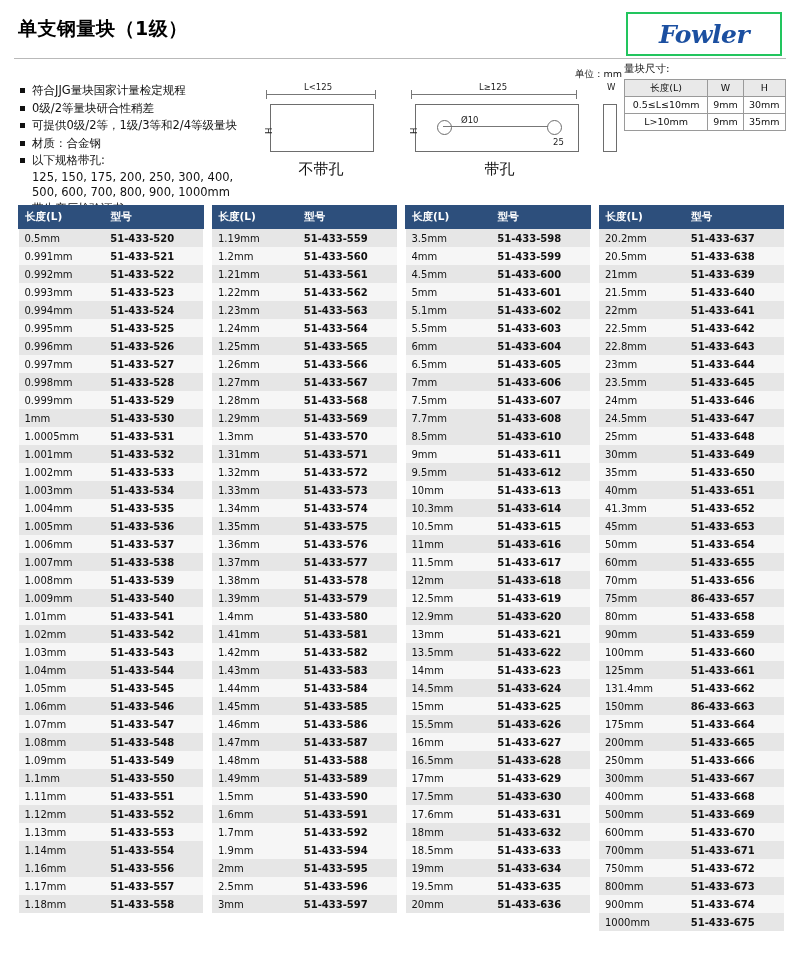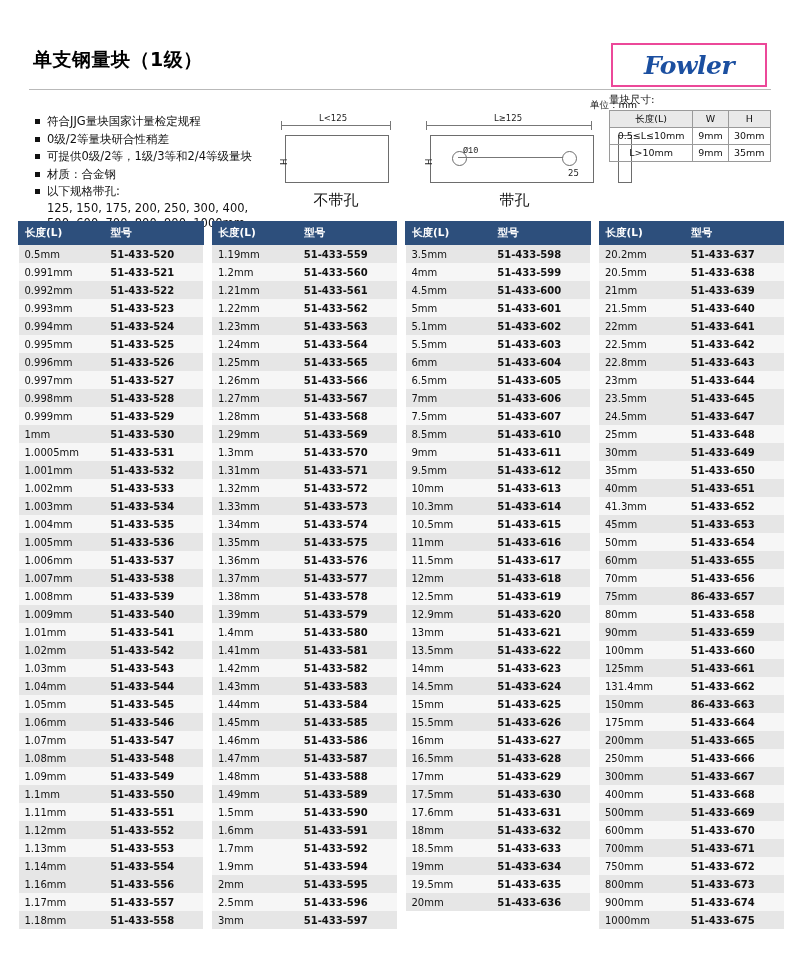--- a/index.html
+++ b/index.html
@@ -13,22 +13,21 @@
     font-family: "DejaVu Sans", "Liberation Sans", sans-serif;
     color: #111;
     position: relative;
     overflow: hidden;
   }
   .page {
     position: relative;
     width: 800px;
     height: 848px;
     box-sizing: border-box;
-    padding: 15px;
-    margin-top: 16px;
+    padding: 0;
   }
 
   
   .header {
     position: relative;
     height: 60px;
   }
   .title {
     position: absolute;
     left: 18px;
@@ -38,21 +37,21 @@
     letter-spacing: 0.5px;
     color: #000;
   }
   .logo-box {
     position: absolute;
     right: 18px;
     top: 12px;
     width: 152px;
     height: 40px;
     background: #ffffff;
-    border: 2px solid #ec4899;
+    border: 2px solid #22c55e;
     display: flex;
     align-items: center;
     justify-content: center;
   }
   .logo-text {
     font-family: "DejaVu Serif", "Liberation Serif", serif;
     font-style: italic;
     font-weight: bold;
     font-size: 25px;
     color: #1b4fa0;
@@ -263,21 +262,21 @@
 
       <div class="dw" style="left:145px; top:14px; width:185px; height:95px;">
         <div class="dim-text" style="left:72px; top:0px;">L≥125</div>
         <div style="position:absolute; left:4px; top:12px; width:166px; height:1px; background:#777;"></div>
         <div style="position:absolute; left:4px; top:8px; width:1px; height:9px; background:#777;"></div>
         <div style="position:absolute; left:169px; top:8px; width:1px; height:9px; background:#777;"></div>
         <div class="block-rect" style="left:8px; top:22px; width:162px; height:46px;"></div>
         <div style="position:absolute; left:30px; top:38px; width:13px; height:13px; border:1px solid #6d6d6d; border-radius:50%;"></div>
         <div style="position:absolute; left:140px; top:38px; width:13px; height:13px; border:1px solid #6d6d6d; border-radius:50%;"></div>
         <div style="position:absolute; left:36px; top:44px; width:105px; height:1px; background:#777;"></div>
-        <div class="dim-text" style="left:41px; top:33px;font-family:Liberation Mono, monospace;">Ø10</div>
+        <div class="dim-text" style="left:54px; top:33px;">Ø10</div>
         <div class="dim-text" style="left:146px; top:55px;">25</div>
         <div class="dim-text vrot" style="left:2px; top:52px;">H</div>
         <div class="dw-caption">带孔</div>
       </div>
 
       <div class="dw" style="left:335px; top:26px; width:24px; height:70px;">
         <div class="dim-text" style="left:10px; top:-12px;">W</div>
         <div class="block-rect" style="left:6px; top:10px; width:12px; height:46px;"></div>
       </div>
     </div>
@@ -680,20 +679,24 @@
             </tr>
             <tr class="odd">
               <td class="c1">7mm</td>
               <td class="c2 code">51-433-606</td>
             </tr>
             <tr class="even">
               <td class="c1">7.5mm</td>
               <td class="c2 code">51-433-607</td>
             </tr>
             <tr class="odd">
+              <td class="c1">7.7mm</td>
+              <td class="c2 code">51-433-608</td>
+            </tr>
+            <tr class="odd">
               <td class="c1">8.5mm</td>
               <td class="c2 code">51-433-610</td>
             </tr>
             <tr class="even">
               <td class="c1">9mm</td>
               <td class="c2 code">51-433-611</td>
             </tr>
             <tr class="odd">
               <td class="c1">9.5mm</td>
               <td class="c2 code">51-433-612</td>
@@ -835,20 +838,24 @@
               <td class="c2 code">51-433-643</td>
             </tr>
             <tr class="even">
               <td class="c1">23mm</td>
               <td class="c2 code">51-433-644</td>
             </tr>
             <tr class="odd">
               <td class="c1">23.5mm</td>
               <td class="c2 code">51-433-645</td>
             </tr>
+            <tr class="even">
+              <td class="c1">24mm</td>
+              <td class="c2 code">51-433-646</td>
+            </tr>
             <tr class="odd">
               <td class="c1">24.5mm</td>
               <td class="c2 code">51-433-647</td>
             </tr>
             <tr class="even">
               <td class="c1">25mm</td>
               <td class="c2 code">51-433-648</td>
             </tr>
             <tr class="odd">
               <td class="c1">30mm</td>

